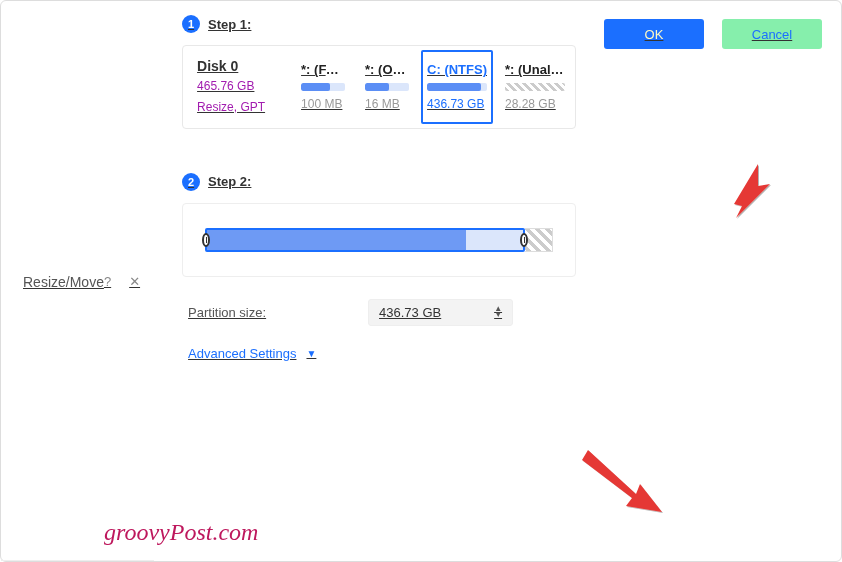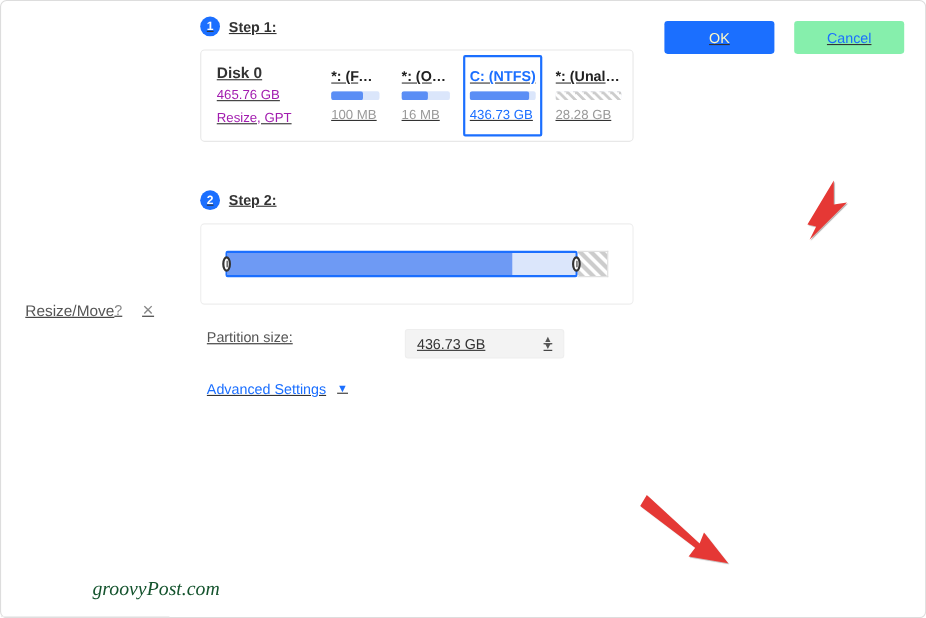--- a/index.html
+++ b/index.html
@@ -184,20 +184,21 @@
       flex: 1;
       height: 24px;
       background-image: linear-gradient(45deg, #ccc 25%, #fff 25%, #fff 50%, #ccc 50%, #ccc 75%, #fff 75%);
       background-size: 10px 10px;
       border: 1px solid #ddd;
       border-left: none;
     }
 
     .size-row {
       display: flex;
+      align-items: center;
       gap: 20px;
       margin-bottom: 20px;
       padding-left: 6px;
     }
     .size-label { color: #555; width: 160px; }
     .size-input-wrap {
       background: #f3f3f3;
       border: 1px solid #eee;
       border-radius: 3px;
       display: flex;
@@ -250,26 +251,26 @@
 
     .arrow {
       position: absolute;
       pointer-events: none;
     }
     .arrow1 { left: 706px; top: 156px; width: 70px; height: 70px; }
     .arrow2 { left: 570px; top: 440px; width: 100px; height: 80px; }
 
     .watermark {
       position: absolute;
-      left: 84px;
+      left: 104px;
       bottom: 16px;
       font-family: Georgia, "Times New Roman", serif;
       font-style: italic;
-      color: #14532d;
-      font-size: 18px;
+      color: #be185d;
+      font-size: 24px;
     }
   </style>
 </head>
 <body>
 
 <div class="dialog">
 
   <div class="titlebar">
     <div class="titlebar-title">Resize/Move</div>
     <div class="titlebar-controls">

